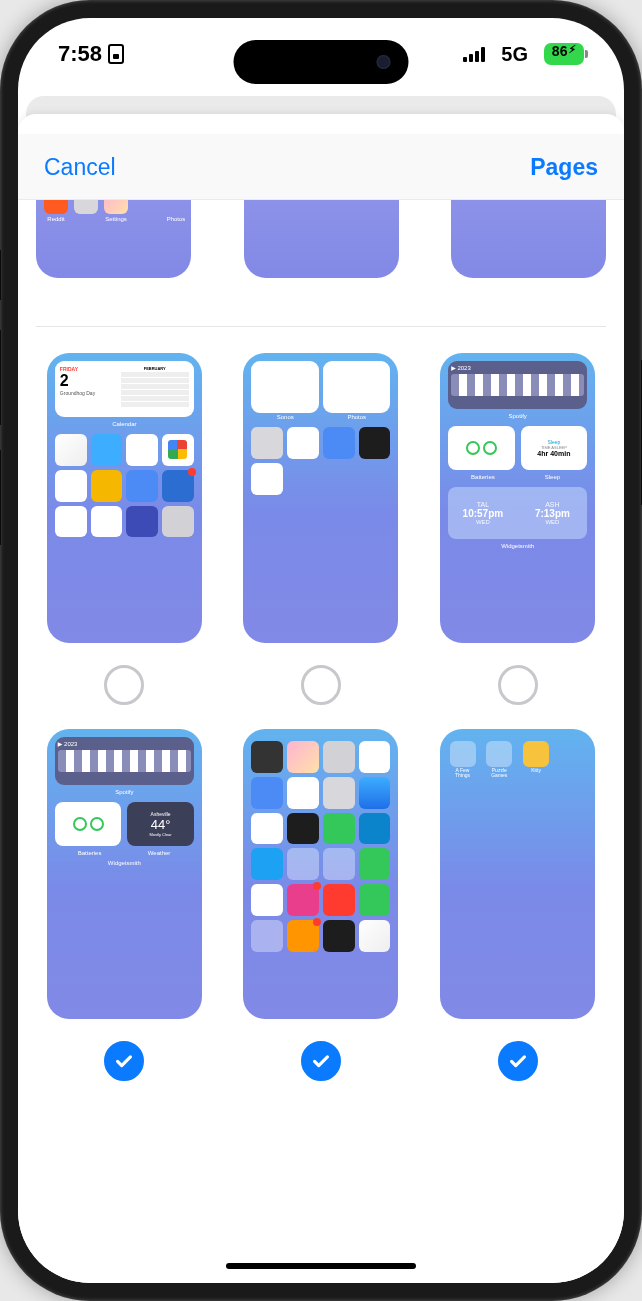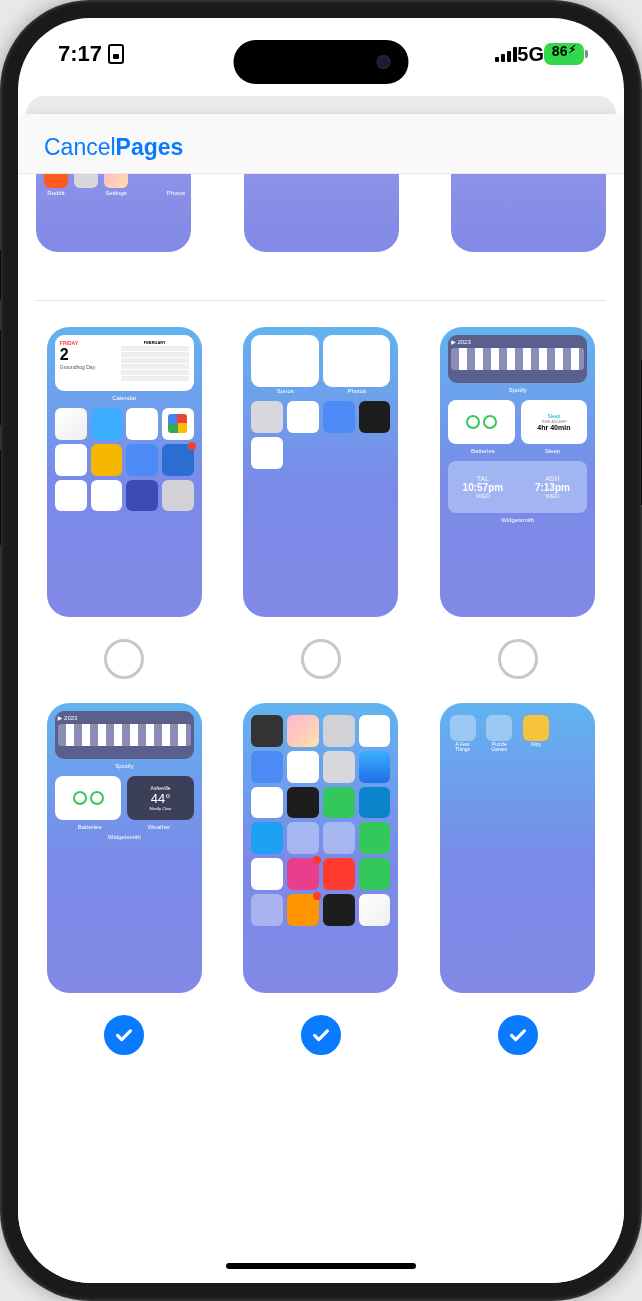--- a/index.html
+++ b/index.html
@@ -74,21 +74,21 @@
       justify-content: space-between;
       align-items: center;
       padding: 0 40px;
       z-index: 50;
       font-weight: 600;
       color: #000;
     }
     .status-left { display: flex; align-items: center; gap: 6px; font-size: 22px; }
     .status-card-icon { width:16px;height:20px;border:2px solid #000;border-radius:3px;position:relative; }
     .status-card-icon::after { content:""; position:absolute; bottom:3px; left:3px; right:3px; height:5px; background:#000; border-radius:1px;}
-    .status-right { display: flex; align-items: center; gap: 0; font-size: 20px; }
+    .status-right { display: flex; align-items: center; gap: 16px; font-size: 20px; }
     .signal-bars { display:flex; align-items:flex-end; gap:2px; height:15px;}
     .signal-bars span { width:4px; background:#000; border-radius:1px;}
     .signal-bars span:nth-child(1){height:5px;}
     .signal-bars span:nth-child(2){height:8px;}
     .signal-bars span:nth-child(3){height:11px;}
     .signal-bars span:nth-child(4){height:15px;}
     .battery {
       width: 40px; height: 22px; border-radius: 7px;
       background: #32d74b;
       color:#000; font-size:14px; font-weight:700;
@@ -107,25 +107,26 @@
       left: 0; right: 0; bottom: 0;
       background: #fff;
       border-radius: 18px 18px 0 0;
       z-index: 2;
       display: flex;
       flex-direction: column;
       box-shadow: 0 -1px 8px rgba(0,0,0,0.08);
     }
     .sheet-header {
       display: flex;
-      justify-content: flex-start;
+      justify-content: space-between;
       align-items: center;
-      padding: 20px 26px 12px 26px;
+      padding: 20px 26px 18px 26px;
       border-bottom: 1px solid rgba(0,0,0,0.06);
       background: rgba(248,248,250,0.92);
+      margin-top: 20px;
     }
     .sheet-header .hbtn { font-size: 23px; color: #0a7aff; }
     .sheet-header .hbtn.done { font-weight: 600; }
     .sheet-body { flex: 1; overflow: hidden; padding: 0 18px; }
     .top-row { display:flex; gap:20px; justify-content:space-between; margin-top:0; }
     .partial-page {
       width: 155px; height: 78px;
       border-radius: 0 0 22px 22px;
       background: linear-gradient(180deg, #8c92e8 0%, #8289e6 100%);
       position:relative; overflow:hidden;
@@ -195,21 +196,21 @@
   <div class="side-button-left b3"></div>
   <div class="side-button-right"></div>
 
   <div class="screen">
     <div class="notch">
         <div class="camera"></div>
       </div>
 
     <div class="status-bar">
       <div class="status-left">
-        <span>7:17</span>
+        <span>7:58</span>
         <span class="status-card-icon"></span>
       </div>
       <div class="status-right">
         <div class="signal-bars">
             <span></span>
             <span></span>
             <span></span>
             <span></span>
           </div>
         <span>5G</span>

